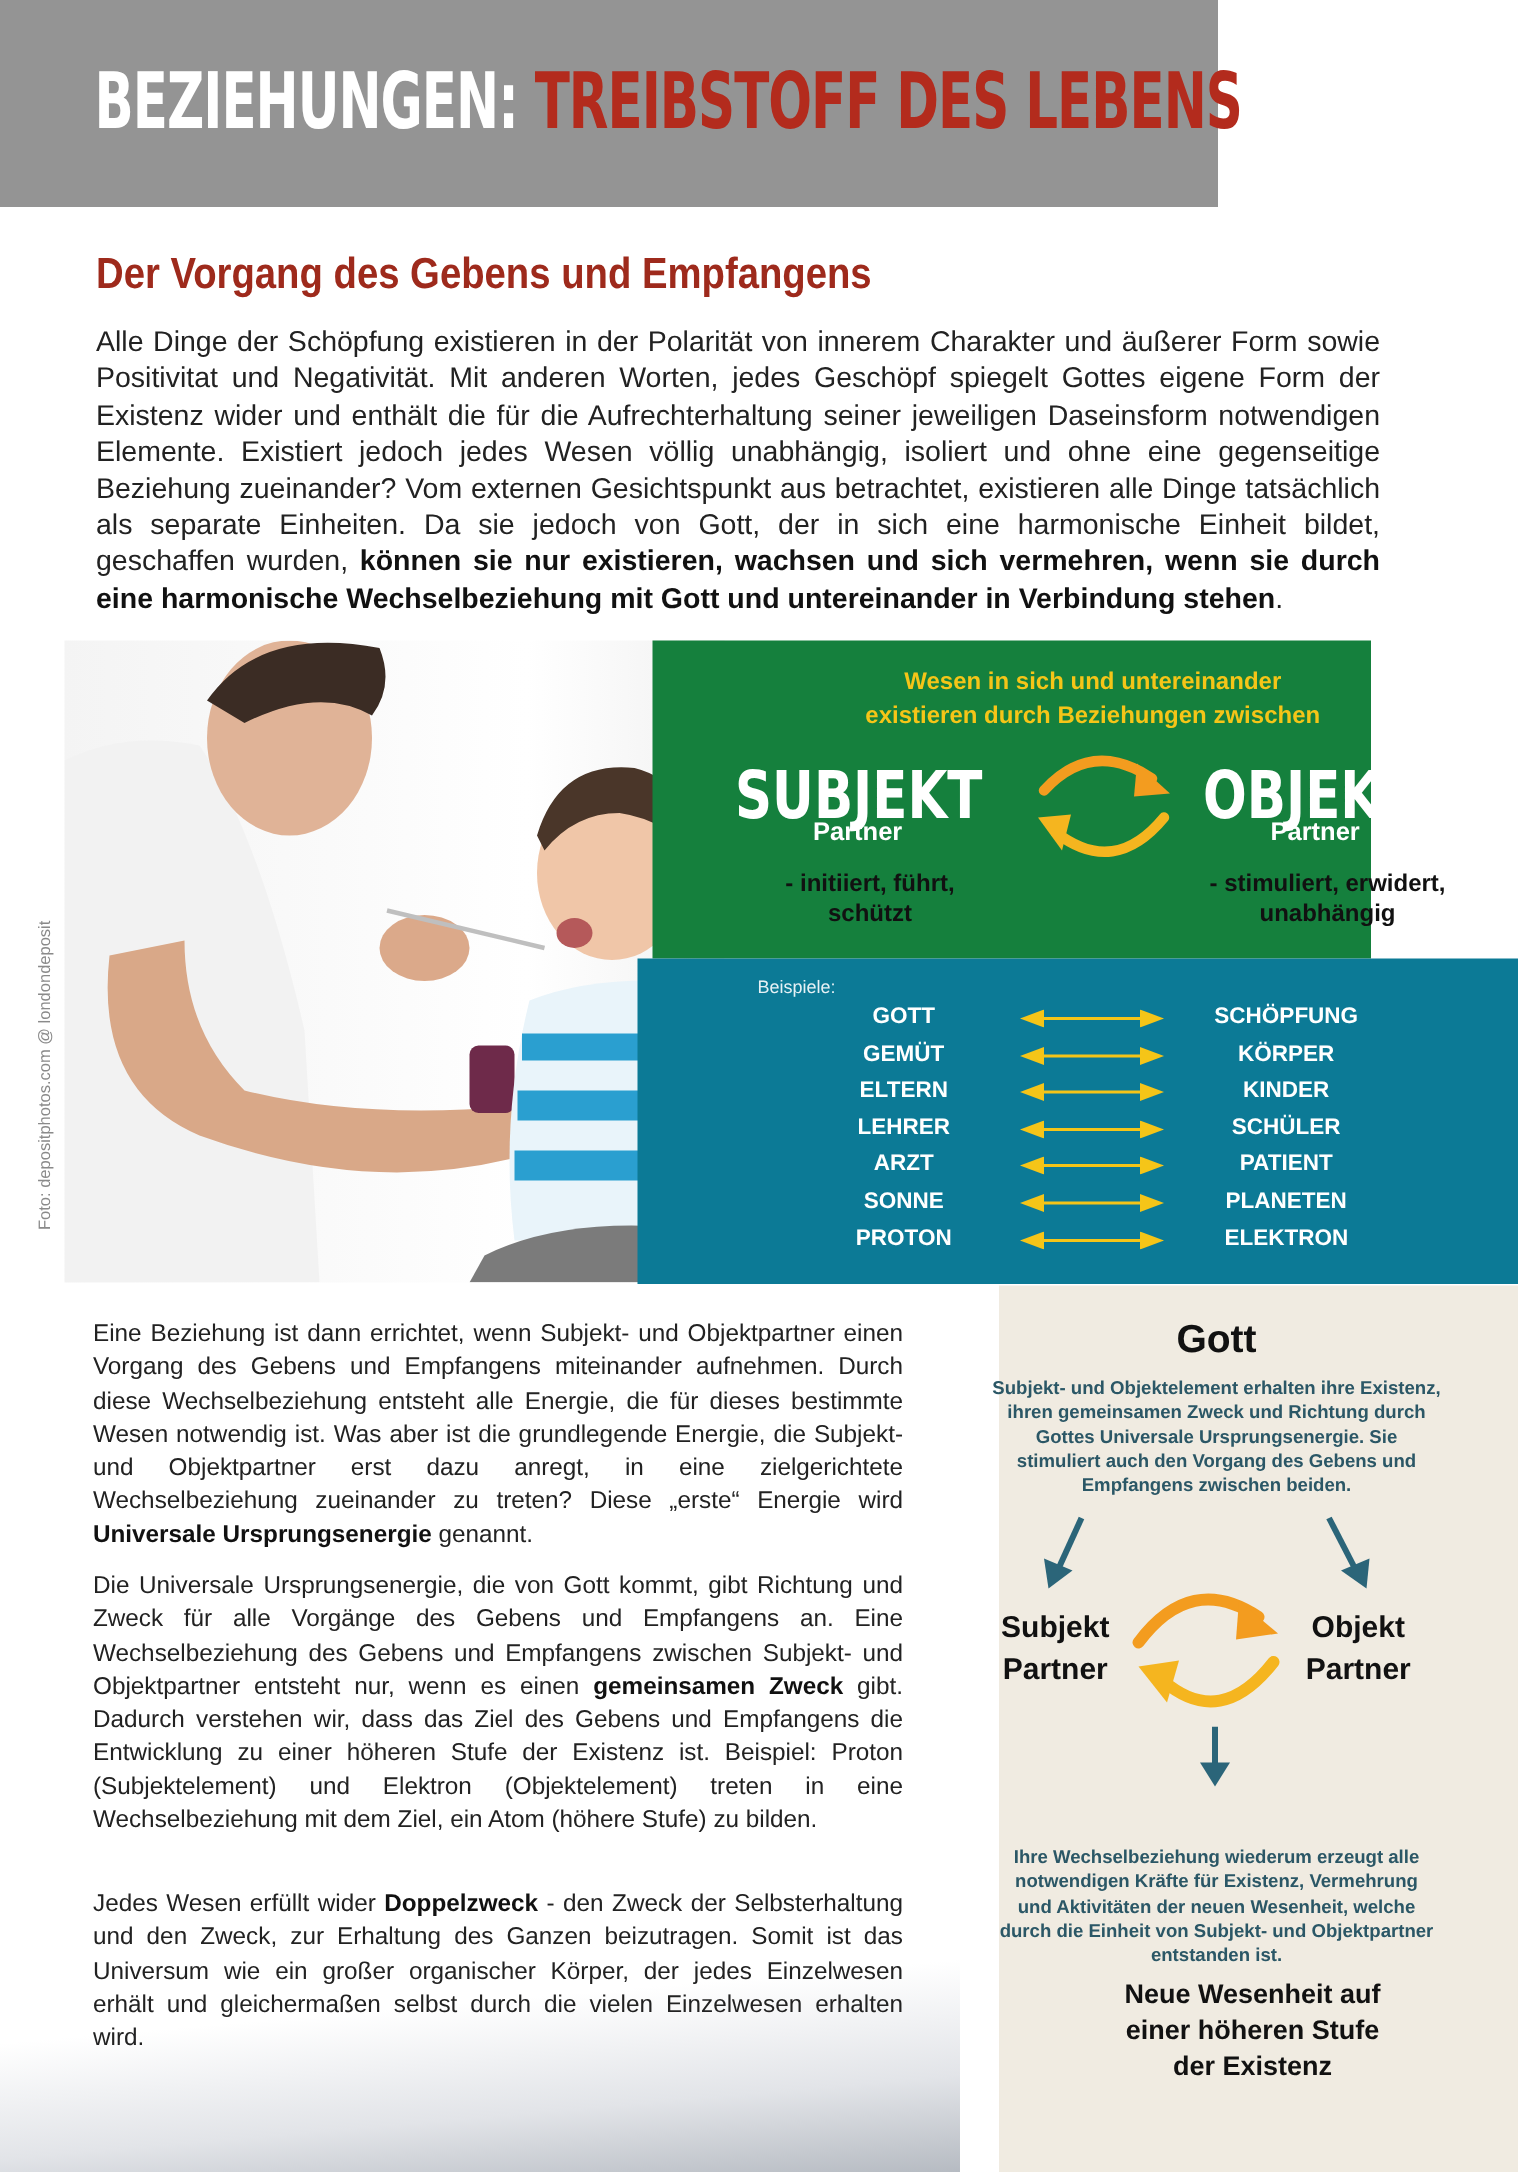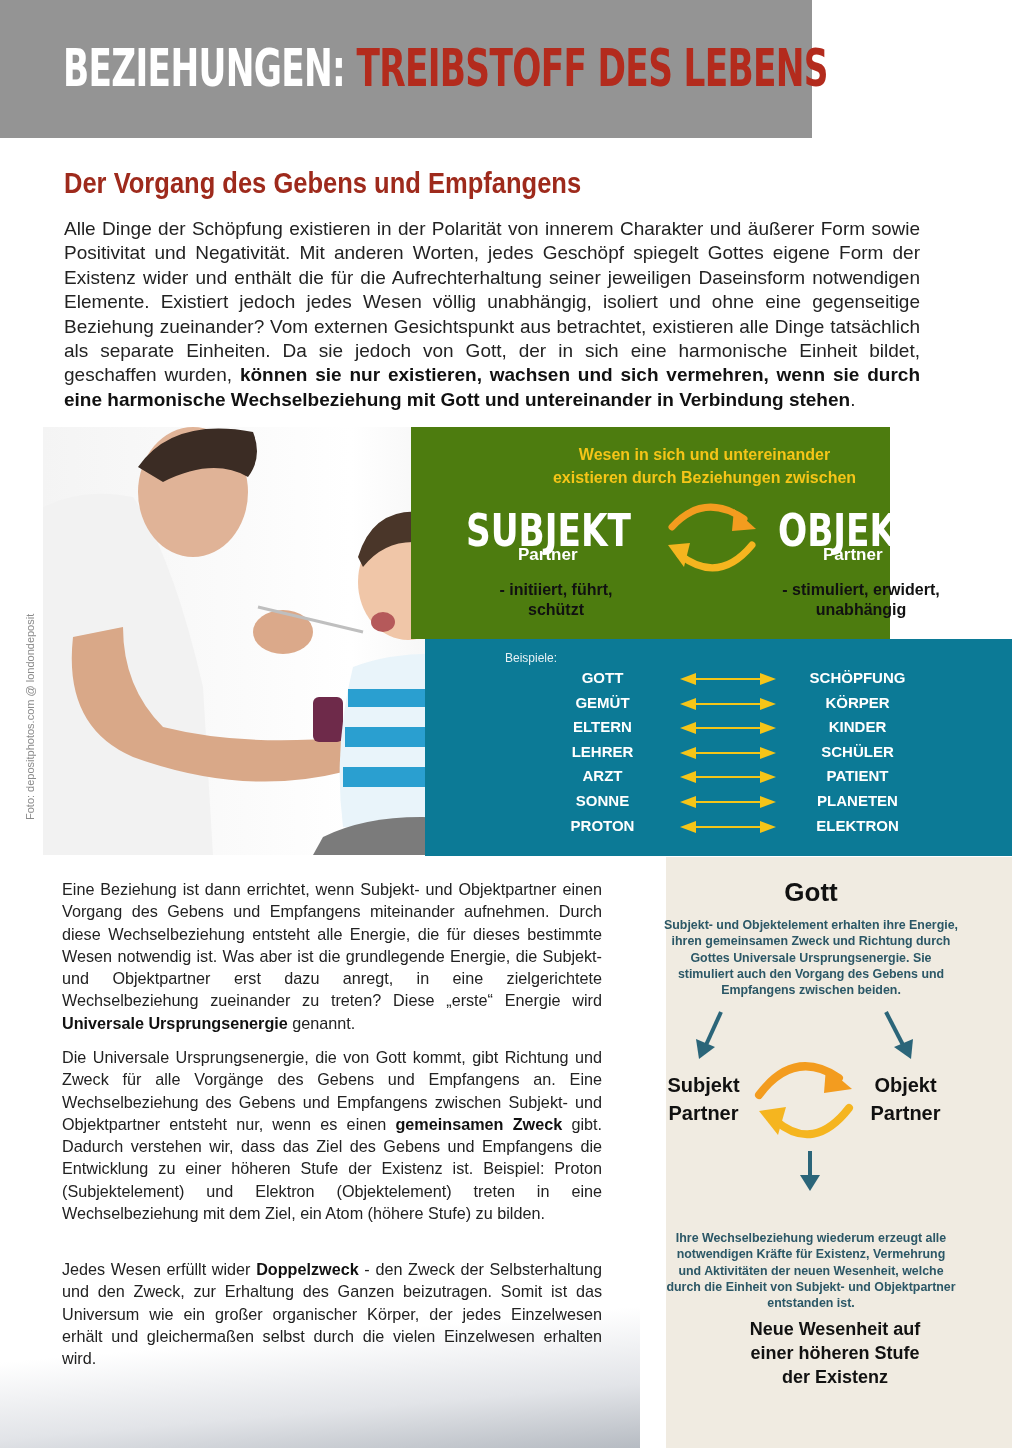--- a/index.html
+++ b/index.html
@@ -7,21 +7,21 @@
   .header { position: absolute; left: 0; top: 0; width: 812px; height: 138px; background: #949494; }
   .header-title { position: absolute; left: 63px; top: 38px; font-family: "DejaVu Sans", sans-serif; font-weight: bold; font-size: 52px; letter-spacing: -1px; transform: scaleX(0.66); transform-origin: left top; white-space: nowrap; }
   .header-title .w { color: #fff; }
   .header-title .r { color: #b32b1d; }
   .bottom-grad { position: absolute; left: 0; top: 860px; width: 640px; height: 588px; background: linear-gradient(175deg, #ffffff 0%, #ffffff 78%, #e2e4e8 90%, #b6bbc2 100%); }
   .sec-title { position: absolute; left: 64px; top: 167px; font-size: 29px; font-weight: bold; color: #9e2a1c; transform: scaleX(0.88); transform-origin: left top; white-space: nowrap; }
   .intro { position: absolute; left: 64px; top: 217px; width: 856px; font-size: 19px; line-height: 24.4px; color: #222; text-align: justify; transform: scaleX(1); }
   .intro b { color: #111; }
   .photo { position: absolute; left: 43px; top: 427px; width: 440px; height: 428px; overflow: hidden; background: linear-gradient(90deg, #f4f4f4 0%, #fafafa 40%, #ffffff 70%, #f1f1f1 100%); }
   .credit { position: absolute; left: 24px; top: 820px; transform: rotate(-90deg); transform-origin: left top; font-size: 11px; color: #8a8a8a; white-space: nowrap; }
-  .panel-top { position: absolute; left: 411px; top: 427px; width: 479px; height: 212px; background: #4d7c0f; }
+  .panel-top { position: absolute; left: 435px; top: 427px; width: 479px; height: 212px; background: #15803d; }
   .panel-bot { position: absolute; left: 425px; top: 639px; width: 587px; height: 217px; background: #0c7a96; }
   .panel-head { position: absolute; left: 0; top: 16px; width: 587px; text-align: center; color: #f5c518; font-weight: bold; font-size: 16px; line-height: 23px; }
   .big { position: absolute; top: 78px; font-family: "DejaVu Sans", sans-serif; font-weight: bold; font-size: 44px; color: #fff; transform: scaleX(0.78); transform-origin: left top; white-space: nowrap; }
   .partner { position: absolute; top: 118px; font-weight: bold; font-size: 17px; color: #fff; }
   .role { position: absolute; top: 153px; font-weight: bold; font-size: 16px; line-height: 20px; color: #111; text-align: center; }
   .bsp { position: absolute; left: 80px; top: 12px; font-size: 12px; color: #e6f1f5; }
   .ex-row { position: absolute; left: 0; width: 587px; height: 24px; }
   .ex-l, .ex-r { position: absolute; top: 0; font-weight: bold; font-size: 15px; color: #fff; text-align: center; }
   .ex-l { left: 120px; width: 115px; }
   .ex-r { left: 355px; width: 155px; }
@@ -170,21 +170,21 @@
       </div>
     </div>
 </div>
 
 <div class="col" style="top:878px;"><span>Eine Beziehung ist dann errichtet, wenn Subjekt- und Objektpartner einen Vorgang des Gebens und Empfangens miteinander aufnehmen. Durch diese Wechselbeziehung entsteht alle Energie, die für dieses bestimmte Wesen notwendig ist. Was aber ist die grundlegende Energie, die Subjekt- und Objektpartner erst dazu anregt, in eine zielgerichtete Wechselbeziehung zueinander zu treten? Diese „erste“ Energie wird </span><b>Universale Ursprungsenergie</b><span> genannt.</span></div>
 <div class="col" style="top:1046px;"><span>Die Universale Ursprungsenergie, die von Gott kommt, gibt Richtung und Zweck für alle Vorgänge des Gebens und Empfangens an. Eine Wechselbeziehung des Gebens und Empfangens zwischen Subjekt- und Objektpartner entsteht  nur, wenn es einen </span><b>gemeinsamen Zweck</b><span> gibt. Dadurch verstehen wir, dass das Ziel des Gebens und Empfangens die Entwicklung zu einer höheren Stufe der Existenz ist. Beispiel: Proton (Subjektelement) und Elektron (Objektelement) treten in eine Wechselbeziehung mit dem Ziel, ein Atom (höhere Stufe) zu bilden.</span></div>
 <div class="col" style="top:1258px;"><span>Jedes Wesen erfüllt wider </span><b>Doppelzweck</b><span> - den Zweck der Selbsterhaltung und den Zweck, zur Erhaltung des Ganzen beizutragen. Somit ist das Universum wie ein großer organischer Körper, der jedes Einzelwesen erhält und gleichermaßen selbst durch die vielen Einzelwesen erhalten wird.</span></div>
 
 <div class="side">
   <div class="gott">Gott</div>
-  <div class="side-txt" style="left:-5px; top:60px; width:300px;">Subjekt- und Objektelement erhalten ihre Energie, ihren gemeinsamen Zweck und Richtung durch Gottes Universale Ursprungsenergie. Sie stimuliert auch den Vorgang des Gebens und Empfangens zwischen beiden.</div>
+  <div class="side-txt" style="left:-5px; top:60px; width:300px;">Subjekt- und Objektelement erhalten ihre Existenz, ihren gemeinsamen Zweck und Richtung durch Gottes Universale Ursprungsenergie. Sie stimuliert auch den Vorgang des Gebens und Empfangens zwischen beiden.</div>
   <svg style="position:absolute; left:25px; top:150px;" width="230" height="55" viewBox="0 0 230 55">
     <line x1="30" y1="5" x2="15" y2="38" stroke="#2b6579" stroke-width="4"></line>
     <polygon points="5,32 24,40 8,52" fill="#2b6579"></polygon>
     <line x1="195" y1="5" x2="212" y2="38" stroke="#2b6579" stroke-width="4"></line>
     <polygon points="203,40 222,32 220,52" fill="#2b6579"></polygon>
   </svg>
   <div class="sp" style="left:-10px; width:95px;">
     <div>Subjekt</div>
     <div>Partner</div>
   </div>

